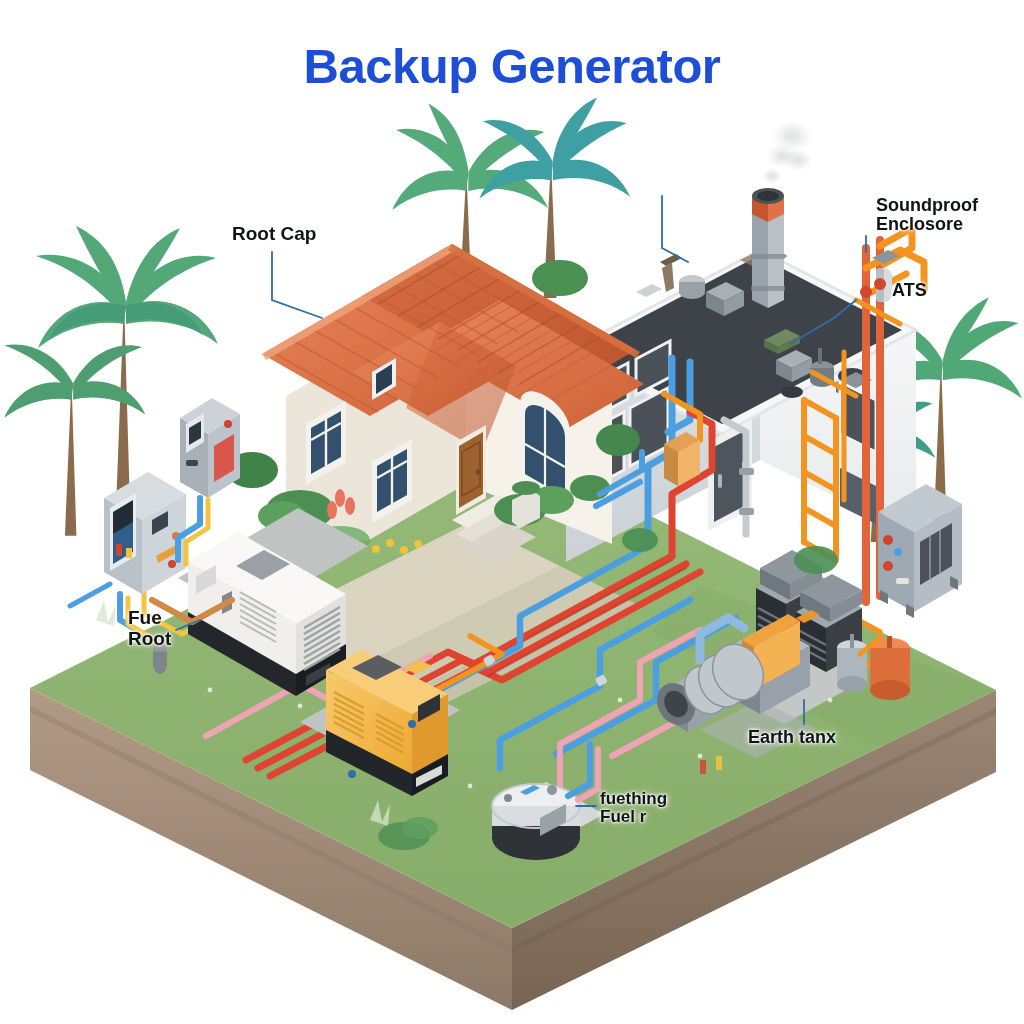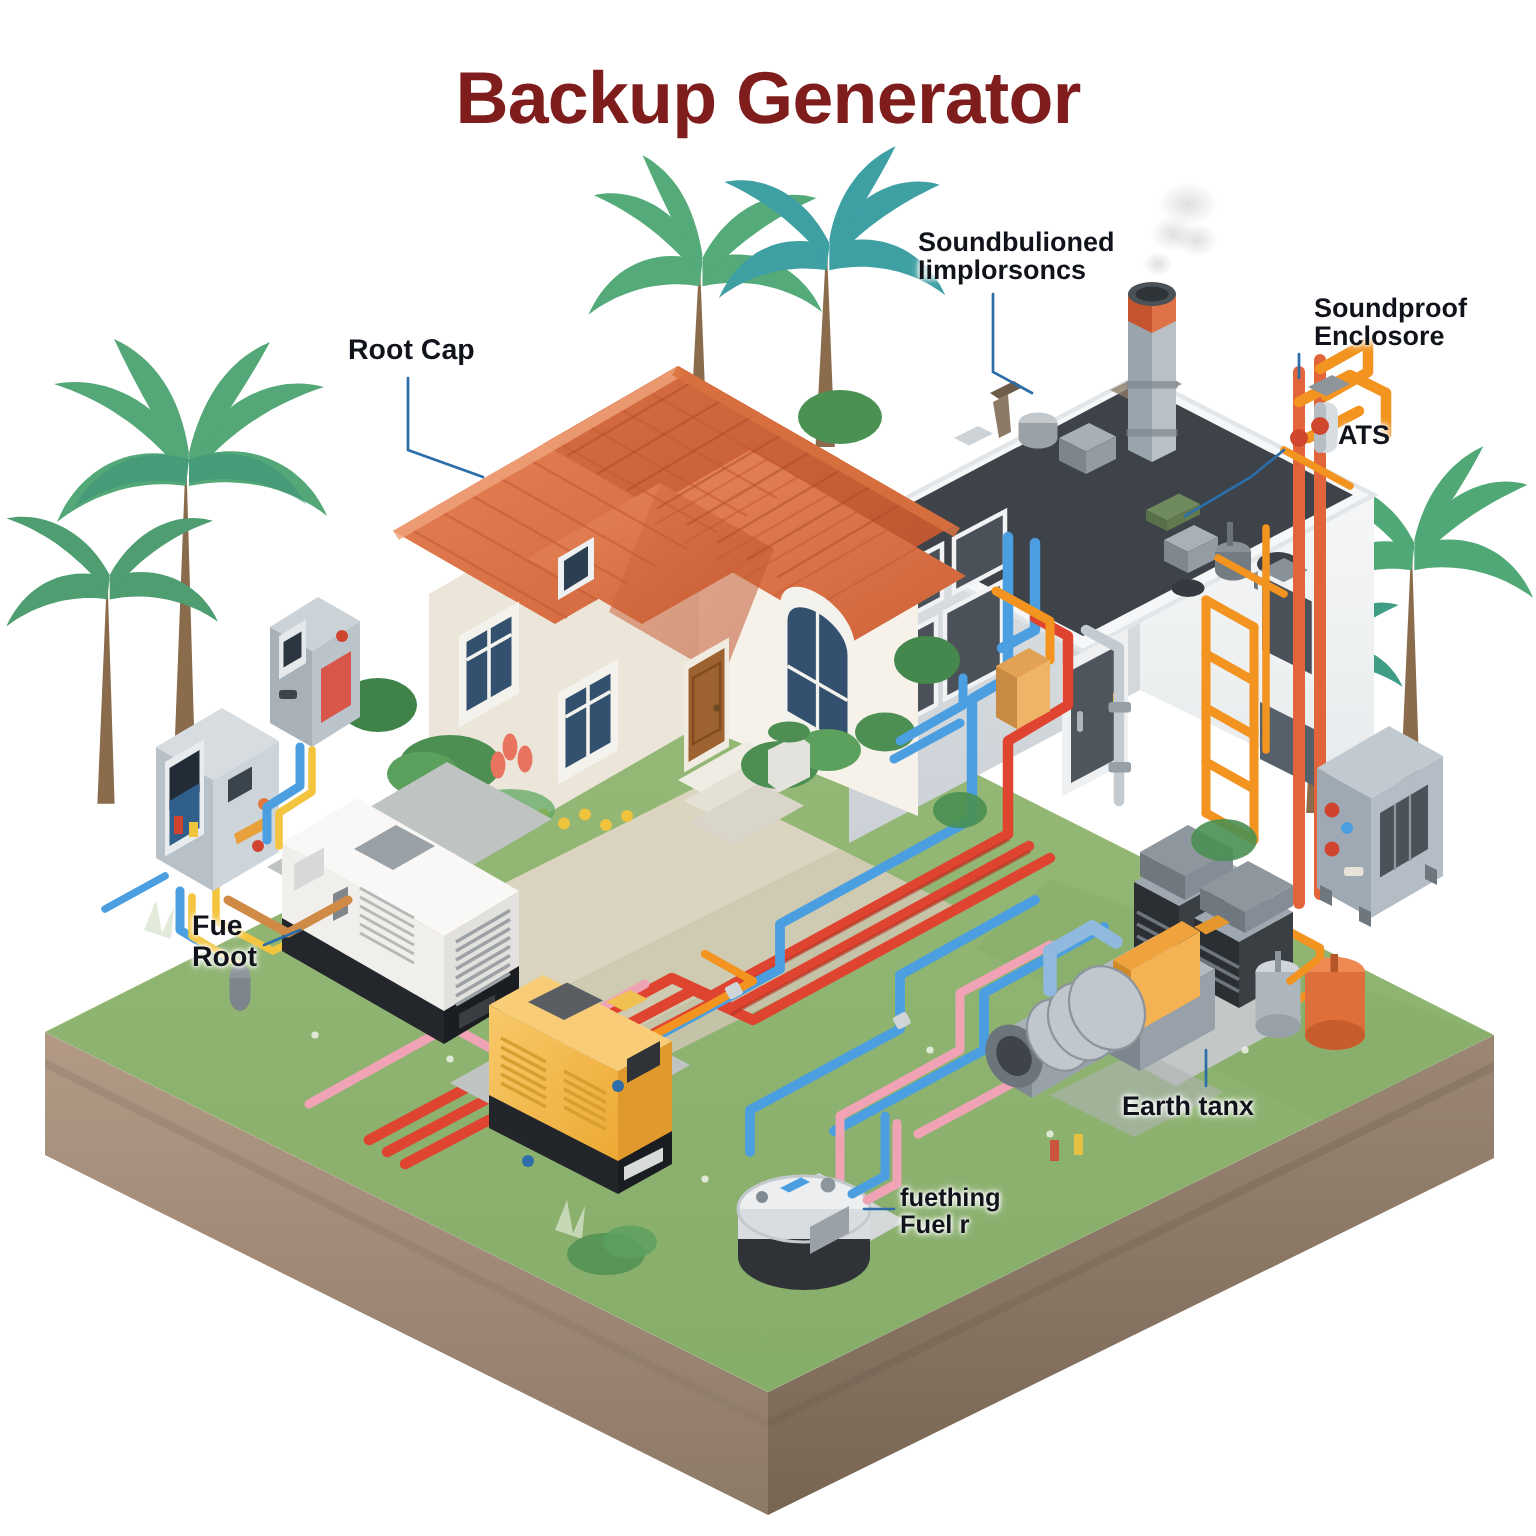--- a/index.html
+++ b/index.html
@@ -2,21 +2,21 @@
 <html><head>
 <meta charset="utf-8">
 <style>
   html,body{margin:0;padding:0;background:#ffffff;}
   body{width:1024px;height:1024px;overflow:hidden;font-family:"Liberation Sans",sans-serif;}
   #stage{position:relative;width:1024px;height:1024px;background:#ffffff;}
 
   
   #title{
     position:absolute;left:0;top:38px;width:1024px;text-align:center;
-    font-size:49px;font-weight:bold;letter-spacing:-0.5px;color:#7f1d1d;
+    font-size:49px;font-weight:bold;letter-spacing:-0.5px;color:#1d4ed8;
     font-family:"Liberation Sans",sans-serif;
   }
 
   
   #scene{position:absolute;left:0;top:0;width:1024px;height:1024px;}
 
   
   .label{
     position:absolute;font-family:"Liberation Sans",sans-serif;
     font-weight:bold;color:#10131a;line-height:1.08;white-space:pre;
@@ -713,22 +713,20 @@
       <path d="M866,236 L866,252"></path>
       <path d="M856,300 L834,318 L790,344"></path>
       <path d="M804,724 L804,700"></path>
       <path d="M596,806 L576,806"></path>
       <path d="M176,630 L200,620"></path>
     </g>
   </svg>
 
   <div class="label" id="lbl-fuel-cap">Root Cap</div>
 
-  <div class="label" id="lbl-sound-top">Soundbulioned
-Iimplorsoncs</div>
 
   <div class="label" id="lbl-sound-right">Soundproof
 Enclosore</div>
 
   <div class="label" id="lbl-ats">ATS</div>
 
   <div class="label" id="lbl-fuel-root">Fue
 Root</div>
 
   <div class="label" id="lbl-earth">Earth tanx</div>

